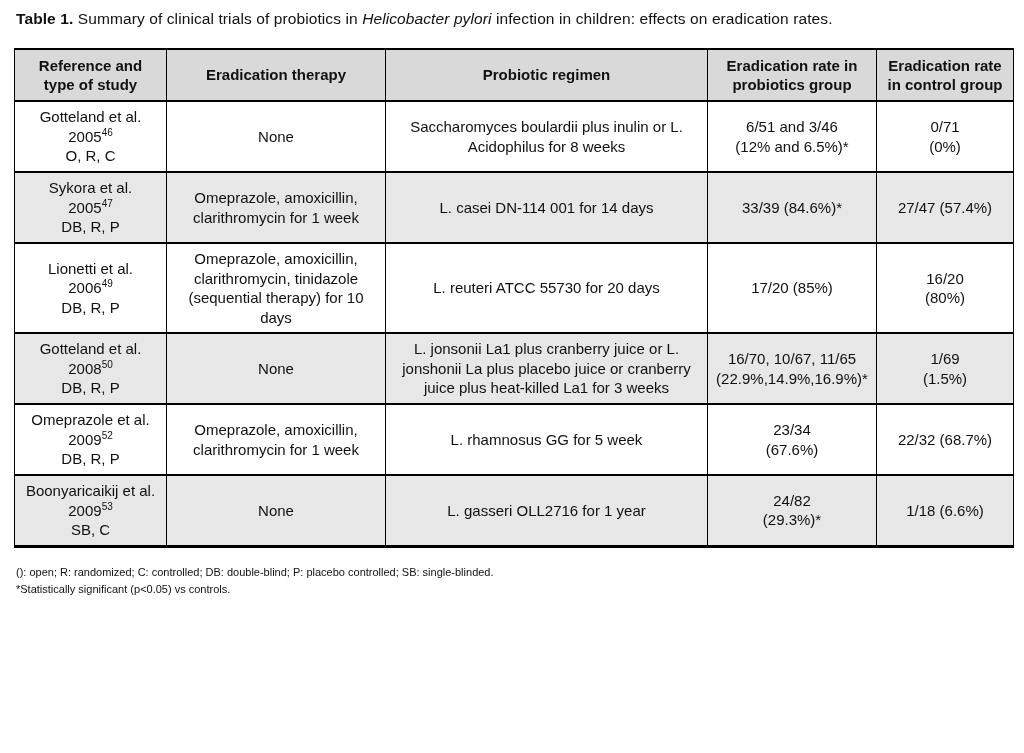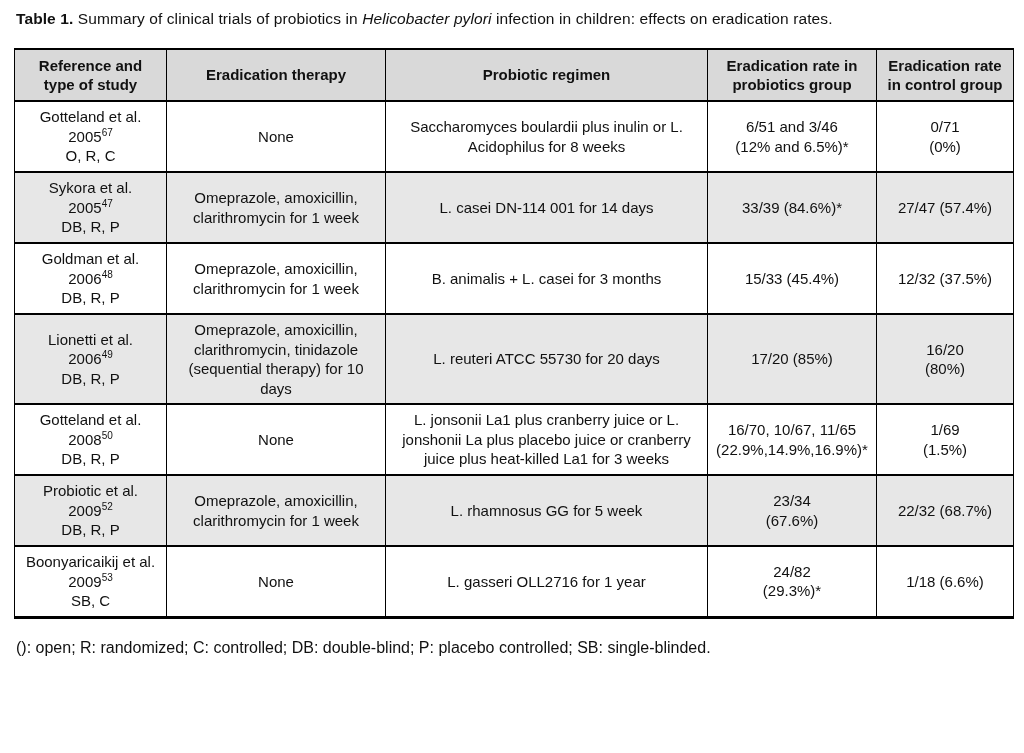--- a/index.html
+++ b/index.html
@@ -39,21 +39,21 @@
   }
   th:first-child, td:first-child{ border-left:none; }
   thead tr{ height:52px; border-bottom:2px solid var(--border); }
   thead th{ background:var(--header-bg); font-weight:bold; }
   tbody tr{ height:71px; border-bottom:2px solid var(--border); }
   tbody tr:last-child{ border-bottom:none;margin-left:31px; }
   tbody tr:nth-child(even){ background:var(--shade); }
   td .it, .it{ }
   td sup{ font-size:10px; line-height:0; vertical-align:super; }
 
-  .footnotes{ margin:16px 0 0 2px; font-size:16px; line-height:1.62; }
+  .footnotes{ margin:16px 0 0 2px; font-size:11px; line-height:1.62; }
 </style>
 </head>
 <body>
 
 <div class="page">
 
   <p class="title"><span class="b">Table 1.</span><span> Summary of clinical trials of probiotics in </span><span class="it">Helicobacter pylori</span><span> infection in children: effects on eradication rates.</span></p>
 
   <table>
     <colgroup>
@@ -70,75 +70,69 @@
           <th>Eradication therapy</th>
           <th>Probiotic regimen</th>
           <th>Eradication rate in
 probiotics group</th>
           <th>Eradication rate
 in control group</th>
         </tr>
     </thead>
     <tbody>
         <tr>
-          <td><div>Gotteland et al.</div><div>2005<sup>67</sup></div><div>O, R, C</div></td>
+          <td><div>Gotteland et al.</div><div>2005<sup>46</sup></div><div>O, R, C</div></td>
           <td>None</td>
           <td><span class="it">Saccharomyces boulardii</span><span> plus inulin or </span><span class="it">L. Acidophilus</span><span> for 8 weeks</span></td>
           <td>6/51 and 3/46
 (12% and 6.5%)*</td>
           <td>0/71
 (0%)</td>
         </tr>
         <tr>
           <td><div>Sykora et al.</div><div>2005<sup>47</sup></div><div>DB, R, P</div></td>
           <td>Omeprazole, amoxicillin, clarithromycin for 1 week</td>
           <td><span class="it">L. casei</span><span> DN-114 001 for 14 days</span></td>
           <td>33/39 (84.6%)*</td>
           <td>27/47 (57.4%)</td>
-        </tr>
-        <tr>
-          <td><div>Goldman et al.</div><div>2006<sup>48</sup></div><div>DB, R, P</div></td>
-          <td>Omeprazole, amoxicillin, clarithromycin for 1 week</td>
-          <td><span class="it">B. animalis + L. casei for 3 months</span></td>
-          <td>15/33 (45.4%)</td>
-          <td>12/32 (37.5%)</td>
         </tr>
         <tr>
           <td><div>Lionetti et al.</div><div>2006<sup>49</sup></div><div>DB, R, P</div></td>
           <td>Omeprazole, amoxicillin, clarithromycin, tinidazole (sequential therapy) for 10 days</td>
           <td><span class="it">L. reuteri</span><span> ATCC 55730 for 20 days</span></td>
           <td>17/20 (85%)</td>
           <td>16/20
 (80%)</td>
         </tr>
         <tr>
           <td><div>Gotteland et al.</div><div>2008<sup>50</sup></div><div>DB, R, P</div></td>
           <td>None</td>
           <td><span class="it">L. jonsonii</span><span> La1 plus cranberry juice or </span><span class="it">L. jonshonii</span><span> La plus placebo juice </span><span class="it">or</span><span> cranberry juice plus heat-killed La1 for 3 weeks</span></td>
           <td>16/70, 10/67, 11/65
 (22.9%,14.9%,16.9%)*</td>
           <td>1/69
 (1.5%)</td>
         </tr>
         <tr>
-          <td><div>Probiotic et al.</div><div>2009<sup>52</sup></div><div>DB, R, P</div></td>
+          <td><div>Omeprazole et al.</div><div>2009<sup>52</sup></div><div>DB, R, P</div></td>
           <td>Omeprazole, amoxicillin, clarithromycin for 1 week</td>
           <td><span class="it">L. rhamnosus</span><span> GG for 5 week</span></td>
           <td>23/34
 (67.6%)</td>
           <td>22/32 (68.7%)</td>
         </tr>
         <tr>
           <td><div>Boonyaricaikij et al.</div><div>2009<sup>53</sup></div><div>SB, C</div></td>
           <td>None</td>
           <td><span class="it">L. gasseri</span><span> OLL2716 for 1 year</span></td>
           <td>24/82
 (29.3%)*</td>
           <td>1/18 (6.6%)</td>
         </tr>
       </tbody>
   </table>
 
   <div class="footnotes">
     <div>(): open; R: randomized; C: controlled; DB: double-blind; P: placebo controlled; SB: single-blinded.</div>
+    <div><span>*Statistically significant (</span><span class="it">p</span><span>&lt;0.05) </span><span class="it">vs</span><span> controls.</span></div>
   </div>
 
 </div>
 
 </body></html>

